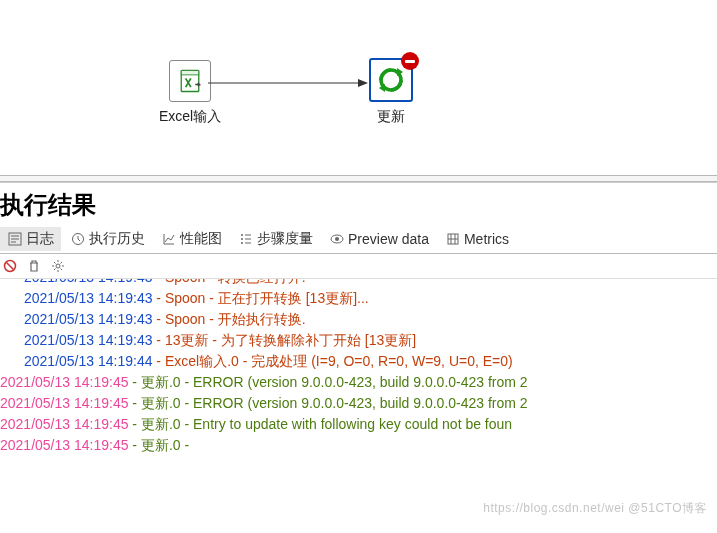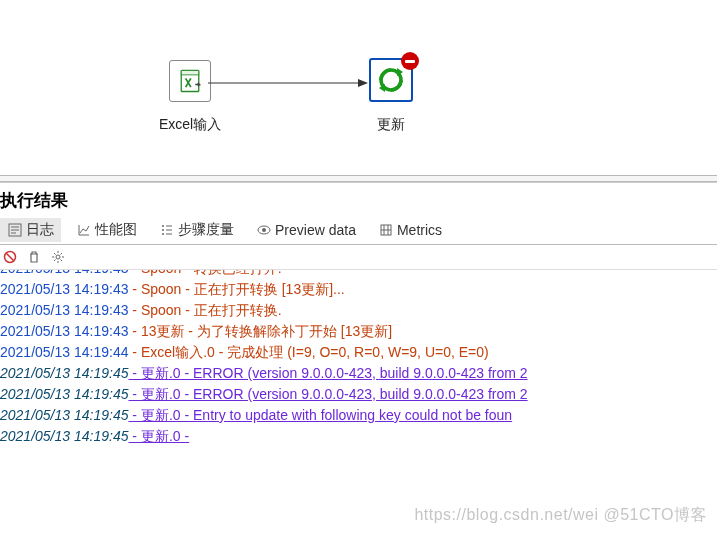--- a/index.html
+++ b/index.html
@@ -1,53 +1,53 @@
 <!DOCTYPE html>
 <html><head>
   <meta charset="utf-8">
   <style>
     * { box-sizing: border-box; margin: 0; padding: 0; }
     body { width: 717px; height: 533px; font-family: "Microsoft YaHei", Arial, sans-serif; font-size: 14px; background: #fff; overflow: hidden; position: relative; }
     
     .canvas { position: relative; height: 175px; background: #fff; }
     .node { position: absolute; display: flex; flex-direction: column; align-items: center; }
     .node-icon-box { width: 42px; height: 42px; border: 1px solid #888; border-radius: 3px; background: #fff; display: flex; align-items: center; justify-content: center; position: relative; }
-    .node-label { margin-top: 14px; font-size: 14px; color: #222; }
+    .node-label { margin-top: 6px; font-size: 14px; color: #222; }
     
     .excel-icon-svg { width: 28px; height: 28px; }
     .update-icon-svg { width: 36px; height: 36px; }
     
     .update-box { border: 2px solid #0a4db5; width: 44px; height: 44px; }
     
     .error-badge { position: absolute; top: -8px; right: -8px; width: 18px; height: 18px; background: #cc0000; border-radius: 50%; display: flex; align-items: center; justify-content: center; }
     .error-badge::after { content: ""; width: 10px; height: 3px; background: #fff; border-radius: 1px; }
     
     .arrow-line { position: absolute; }
     
     .gutter-divider { height: 7px; background: #f5f5f5; border-top: 1px solid #b8b8b8; border-bottom: 1px solid #b8b8b8; }
     .panel { border-top: 1px solid #ccc; }
-    .panel-title { font-size: 17px; font-weight: bold; padding: 6px 4px 4px 0; }
+    .panel-title { font-size: 24px; font-weight: bold; padding: 6px 4px 4px 0; }
     
-    .tabs { display: flex; align-items: center; border-bottom: 1px solid #bbb; padding: 2px 0; gap: 8px; }
+    .tabs { display: flex; align-items: center; border-bottom: 1px solid #bbb; padding: 2px 0; gap: 2px; }
     .tab { display: flex; align-items: center; gap: 3px; padding: 2px 6px; font-size: 14px; color: #333; cursor: pointer; border: 1px solid transparent; }
     .tab-active { background: #e8e8e8; }
     .tab-icon { display: inline-flex; width: 16px; height: 16px; align-items: center; justify-content: center; }
     
     .toolbar { display: flex; gap: 8px; padding: 4px 2px; border-bottom: 1px solid #ddd; align-items: center; }
     .tool-icon { width: 16px; height: 16px; display: inline-flex; align-items: center; justify-content: center; cursor: pointer; color: #666; }
     
     .log-area { font-family: "Microsoft YaHei", Arial, sans-serif; font-size: 14px; line-height: 1.5; padding: 0; white-space: nowrap; overflow: hidden; }
     .log-line { padding: 0; }
-    .ts-blue { color: #1a4ec8; }
-    .ts-red { color: #0c4a6e; font-style: italic; }
+    .ts-blue { color: #1a4ec8; margin-left: 24px; }
+    .ts-red { color: #ec4899; }
     .msg-black { color: #c2410c; }
-    .msg-red { color: #6d28d9; text-decoration: underline; }
+    .msg-red { color: #4d7c0f; }
     .cut-top { color: #222; margin-top: -12px; }
     
-    .watermark { position: absolute; bottom: 7px; right: 10px; font-size: 16px; color: rgba(140,140,140,0.5); letter-spacing: 0.5px; }
+    .watermark { position: absolute; bottom: 16px; right: 10px; font-size: 12px; color: rgba(140,140,140,0.5); letter-spacing: 0.5px; }
   </style>
 </head>
 <body>
 
 <div class="canvas">
   <div class="node" style="left:159px; top:60px;">
     <div class="node-icon-box">
       <svg class="excel-icon-svg" viewBox="0 0 32 32">
         <rect x="6" y="4" width="20" height="24" rx="1" fill="#fff" stroke="#2a8a2a" stroke-width="1.5"></rect>
         <rect x="6" y="4" width="20" height="5" fill="#e6f4e6" stroke="#2a8a2a" stroke-width="1"></rect>
@@ -86,20 +86,29 @@
     <div class="tab tab-active">
       <span class="tab-icon">
         <svg width="14" height="14" viewBox="0 0 14 14">
             <rect x="1" y="1" width="12" height="12" fill="none" stroke="#666"></rect>
             <line x1="3" y1="4" x2="11" y2="4" stroke="#666"></line>
             <line x1="3" y1="7" x2="11" y2="7" stroke="#666"></line>
             <line x1="3" y1="10" x2="8" y2="10" stroke="#666"></line>
           </svg>
       </span>
       <span>日志</span>
+    </div>
+    <div class="tab">
+      <span class="tab-icon">
+        <svg width="14" height="14" viewBox="0 0 14 14">
+            <circle cx="7" cy="7" r="5.5" fill="none" stroke="#666"></circle>
+            <path d="M7 4 L7 7 L9 9" stroke="#666" fill="none"></path>
+          </svg>
+      </span>
+      <span>执行历史</span>
     </div>
     <div class="tab">
       <span class="tab-icon">
         <svg width="14" height="14" viewBox="0 0 14 14">
             <path d="M2 12 L2 2 M2 12 L12 12" stroke="#666" fill="none"></path>
             <path d="M3 10 L6 6 L9 8 L12 3" stroke="#666" fill="none"></path>
           </svg>
       </span>
       <span>性能图</span>
     </div>
@@ -154,21 +163,21 @@
       <svg width="14" height="14" viewBox="0 0 14 14">
           <circle cx="7" cy="7" r="2" fill="none" stroke="#666"></circle>
           <path d="M7 1 L7 3 M7 11 L7 13 M1 7 L3 7 M11 7 L13 7 M3 3 L4.5 4.5 M9.5 9.5 L11 11 M11 3 L9.5 4.5 M4.5 9.5 L3 11" stroke="#666"></path>
         </svg>
     </span>
   </div>
 
   <div class="log-area" id="log-area">
       <div class="log-line cut-top"><span class="ts-blue">2021/05/13 14:19:43</span><span class="msg-black"> - Spoon - 转换已经打开.</span></div>
       <div class="log-line"><span class="ts-blue">2021/05/13 14:19:43</span><span class="msg-black"> - Spoon - 正在打开转换 [13更新]...</span></div>
-      <div class="log-line"><span class="ts-blue">2021/05/13 14:19:43</span><span class="msg-black"> - Spoon - 正在打开转换.</span></div>
+      <div class="log-line"><span class="ts-blue">2021/05/13 14:19:43</span><span class="msg-black"> - Spoon - 开始执行转换.</span></div>
       <div class="log-line"><span class="ts-blue">2021/05/13 14:19:43</span><span class="msg-black"> - 13更新 - 为了转换解除补丁开始  [13更新]</span></div>
       <div class="log-line"><span class="ts-blue">2021/05/13 14:19:44</span><span class="msg-black"> - Excel输入.0 - 完成处理 (I=9, O=0, R=0, W=9, U=0, E=0)</span></div>
       <div class="log-line"><span class="ts-red">2021/05/13 14:19:45</span><span class="msg-red"> - 更新.0 - ERROR (version 9.0.0.0-423, build 9.0.0.0-423 from 2</span></div>
       <div class="log-line"><span class="ts-red">2021/05/13 14:19:45</span><span class="msg-red"> - 更新.0 - ERROR (version 9.0.0.0-423, build 9.0.0.0-423 from 2</span></div>
       <div class="log-line"><span class="ts-red">2021/05/13 14:19:45</span><span class="msg-red"> - 更新.0 - Entry to update with following key could not be foun</span></div>
       <div class="log-line"><span class="ts-red">2021/05/13 14:19:45</span><span class="msg-red"> - 更新.0 - </span></div>
     </div>
 </div>
 
 <div class="watermark">https://blog.csdn.net/wei  @51CTO博客</div>

